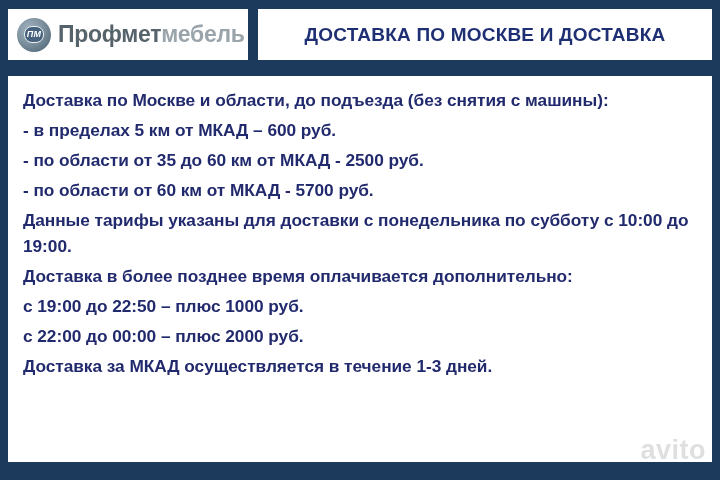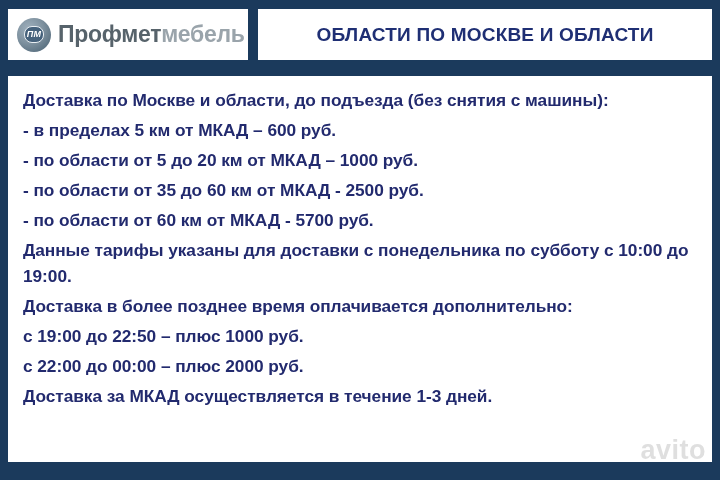--- a/index.html
+++ b/index.html
@@ -183,31 +183,30 @@
         <div class="badge">ПМ</div>
       </div>
       <div id="logo-wordmark">
         <span class="w1">Профмет</span><span class="w2">мебель</span>
       </div>
     </div>
 
     <div id="header-gap"></div>
 
     <div id="title-panel">
-      <div id="title-text">ОБЛАСТИ ПО МОСКВЕ И ОБЛАСТИ</div>
+      <div id="title-text">ДОСТАВКА ПО МОСКВЕ И ДОСТАВКА</div>
     </div>
 
   </div>
 
   <div id="divider"></div>
 
   <div id="body-panel">
     <p class="para">Доставка по Москве и области, до подъезда (без снятия с машины):</p>
     <p class="para">- в пределах 5 км от МКАД – 600 руб.</p>
-    <p class="para">- по области от 5 до 20 км от МКАД – 1000 руб.</p>
     <p class="para">- по области от 35 до 60 км от МКАД - 2500 руб.</p>
     <p class="para">- по области от 60 км от МКАД - 5700 руб.</p>
     <p class="para">Данные тарифы указаны для доставки с понедельника по субботу с 10:00 до 19:00.</p>
     <p class="para">Доставка в более позднее время оплачивается дополнительно:</p>
     <p class="para">с 19:00 до 22:50 – плюс 1000 руб.</p>
     <p class="para">с 22:00 до 00:00 – плюс 2000 руб.</p>
     <p class="para">Доставка за МКАД осуществляется в течение 1-3 дней.</p>
   </div>
 
   <div id="watermark">avito</div>

